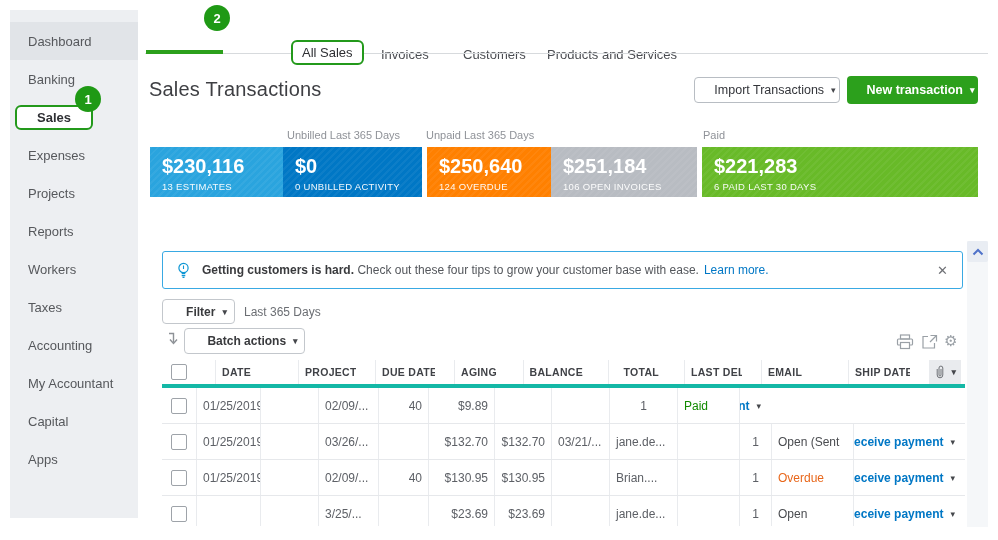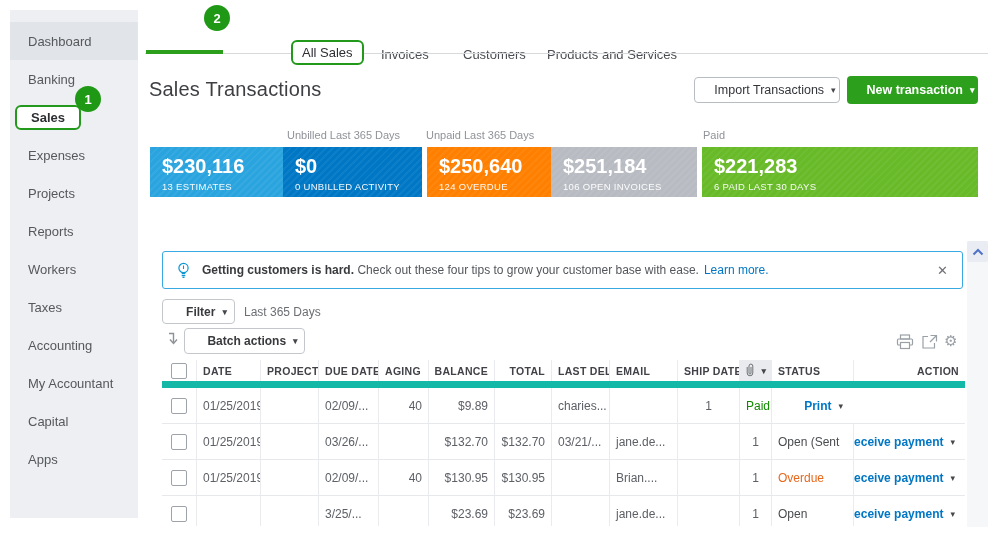--- a/index.html
+++ b/index.html
@@ -3,21 +3,21 @@
 <meta charset="utf-8">
 <style>
   * { margin:0; padding:0; box-sizing:border-box; }
   body { font-family:"Liberation Sans", sans-serif; background:#fff; }
   #app { position:relative; width:998px; height:540px; background:#fff; overflow:hidden; }
 
   
   #sidebar { position:absolute; left:10px; top:10px; width:128px; height:508px; background:#edeff2; padding-top:12px; }
   .nav-item { height:38px; display:flex; align-items:center; padding-left:18px; font-size:13px; color:#56585c; cursor:pointer; }
   .nav-item.active { background:#e1e4e8; }
-  .nav-label.annotated { position:relative; left:-13px; background:#fff; border:2px solid #23991b; border-radius:6px; padding:3px 14px; font-weight:700; color:#2e2f33; }
+  .nav-label.annotated { position:relative; left:-13px; background:#fff; border:2px solid #23991b; border-radius:6px; padding:3px 20px; font-weight:700; color:#2e2f33; }
 
   .step-badge { position:absolute; width:26px; height:26px; border-radius:50%; background:#1f9915; color:#fff; font-size:13px; font-weight:700; display:flex; align-items:center; justify-content:center; z-index:6; }
   #step-1 { left:75px; top:86px; }
   #step-2 { left:204px; top:5px; }
 
   
   #tabs { position:absolute; left:145px; top:14px; right:10px; height:40px; }
   .tab { position:absolute; top:33px; font-size:13px; color:#4b4d52; cursor:pointer; white-space:nowrap; }
   #tab-all-sales { left:146px; top:26px; border:2px solid #23991b; border-radius:6px; background:#fff; padding:3px 9px; color:#2e2f33; z-index:5; }
   #tab-invoices { left:236px; }
@@ -63,21 +63,21 @@
   #arrow-down-icon { position:absolute; left:165px; top:331px; }
   #batch-btn { position:absolute; left:184px; top:328px; width:121px; height:26px; background:#fff; border:1px solid #c3c7cc; font-weight:700; font-size:12px; color:#393a3d; }
   .tool-icon { position:absolute; top:334px; cursor:pointer; color:#9aa0a6; }
   #print-icon { left:896px; }
   #export-icon { left:921px; }
   #gear-icon { left:944px; font-size:15px; top:332px; }
 
   
   #table-wrap { position:absolute; left:162px; top:360px; width:803px; height:166px; overflow:hidden; }
   .trow, #thead { display:grid; grid-template-columns:34px 64px 58px 60px 50px 66px 57px 58px 68px 62px 32px 82px 112px; align-items:center; }
-  #thead { height:28px; border-bottom:7px solid #14b8a6; }
+  #thead { height:28px; border-bottom:4px solid #14b8a6;gap:19px; }
   .trow { height:36px; border-bottom:1px solid #e6e8eb; }
   .cell { height:100%; display:flex; align-items:center; padding:0 6px; border-left:1px solid #e9ebee; overflow:hidden; white-space:nowrap; }
   .cell:first-child { border-left:none; }
   #thead .cell { font-size:10.5px; font-weight:700; color:#404247; letter-spacing:.3px; }
   #thead .c-clip { background:#e9ebee; justify-content:center; padding:0 2px; }
   .trow .cell { font-size:12px; color:#5d6066; }
   .right { justify-content:flex-end; }
   .center { justify-content:center; }
   .checkbox { width:16px; height:16px; border:1px solid #9ea3a9; border-radius:2px; background:#fff; margin-left:3px; cursor:pointer; }
   [data-status="paid"] { color:#128a00; }
@@ -246,21 +246,20 @@
     <div class="trow">
       <div class="cell">
           <span class="checkbox"></span>
         </div>
       <div class="cell">01/25/2019</div>
       <div class="cell"></div>
       <div class="cell">02/09/...</div>
       <div class="cell right">40</div>
       <div class="cell right">$9.89</div>
       <div class="cell"></div>
-      <div class="cell">charies...</div>
       <div class="cell"></div>
       <div class="cell center">1</div>
       <div class="cell">
           <span data-status="paid">Paid</span>
         </div>
       <div class="cell c-action">
           <span class="action-link">Print</span>
           <span class="caret dark"></span>
         </div>
     </div>

